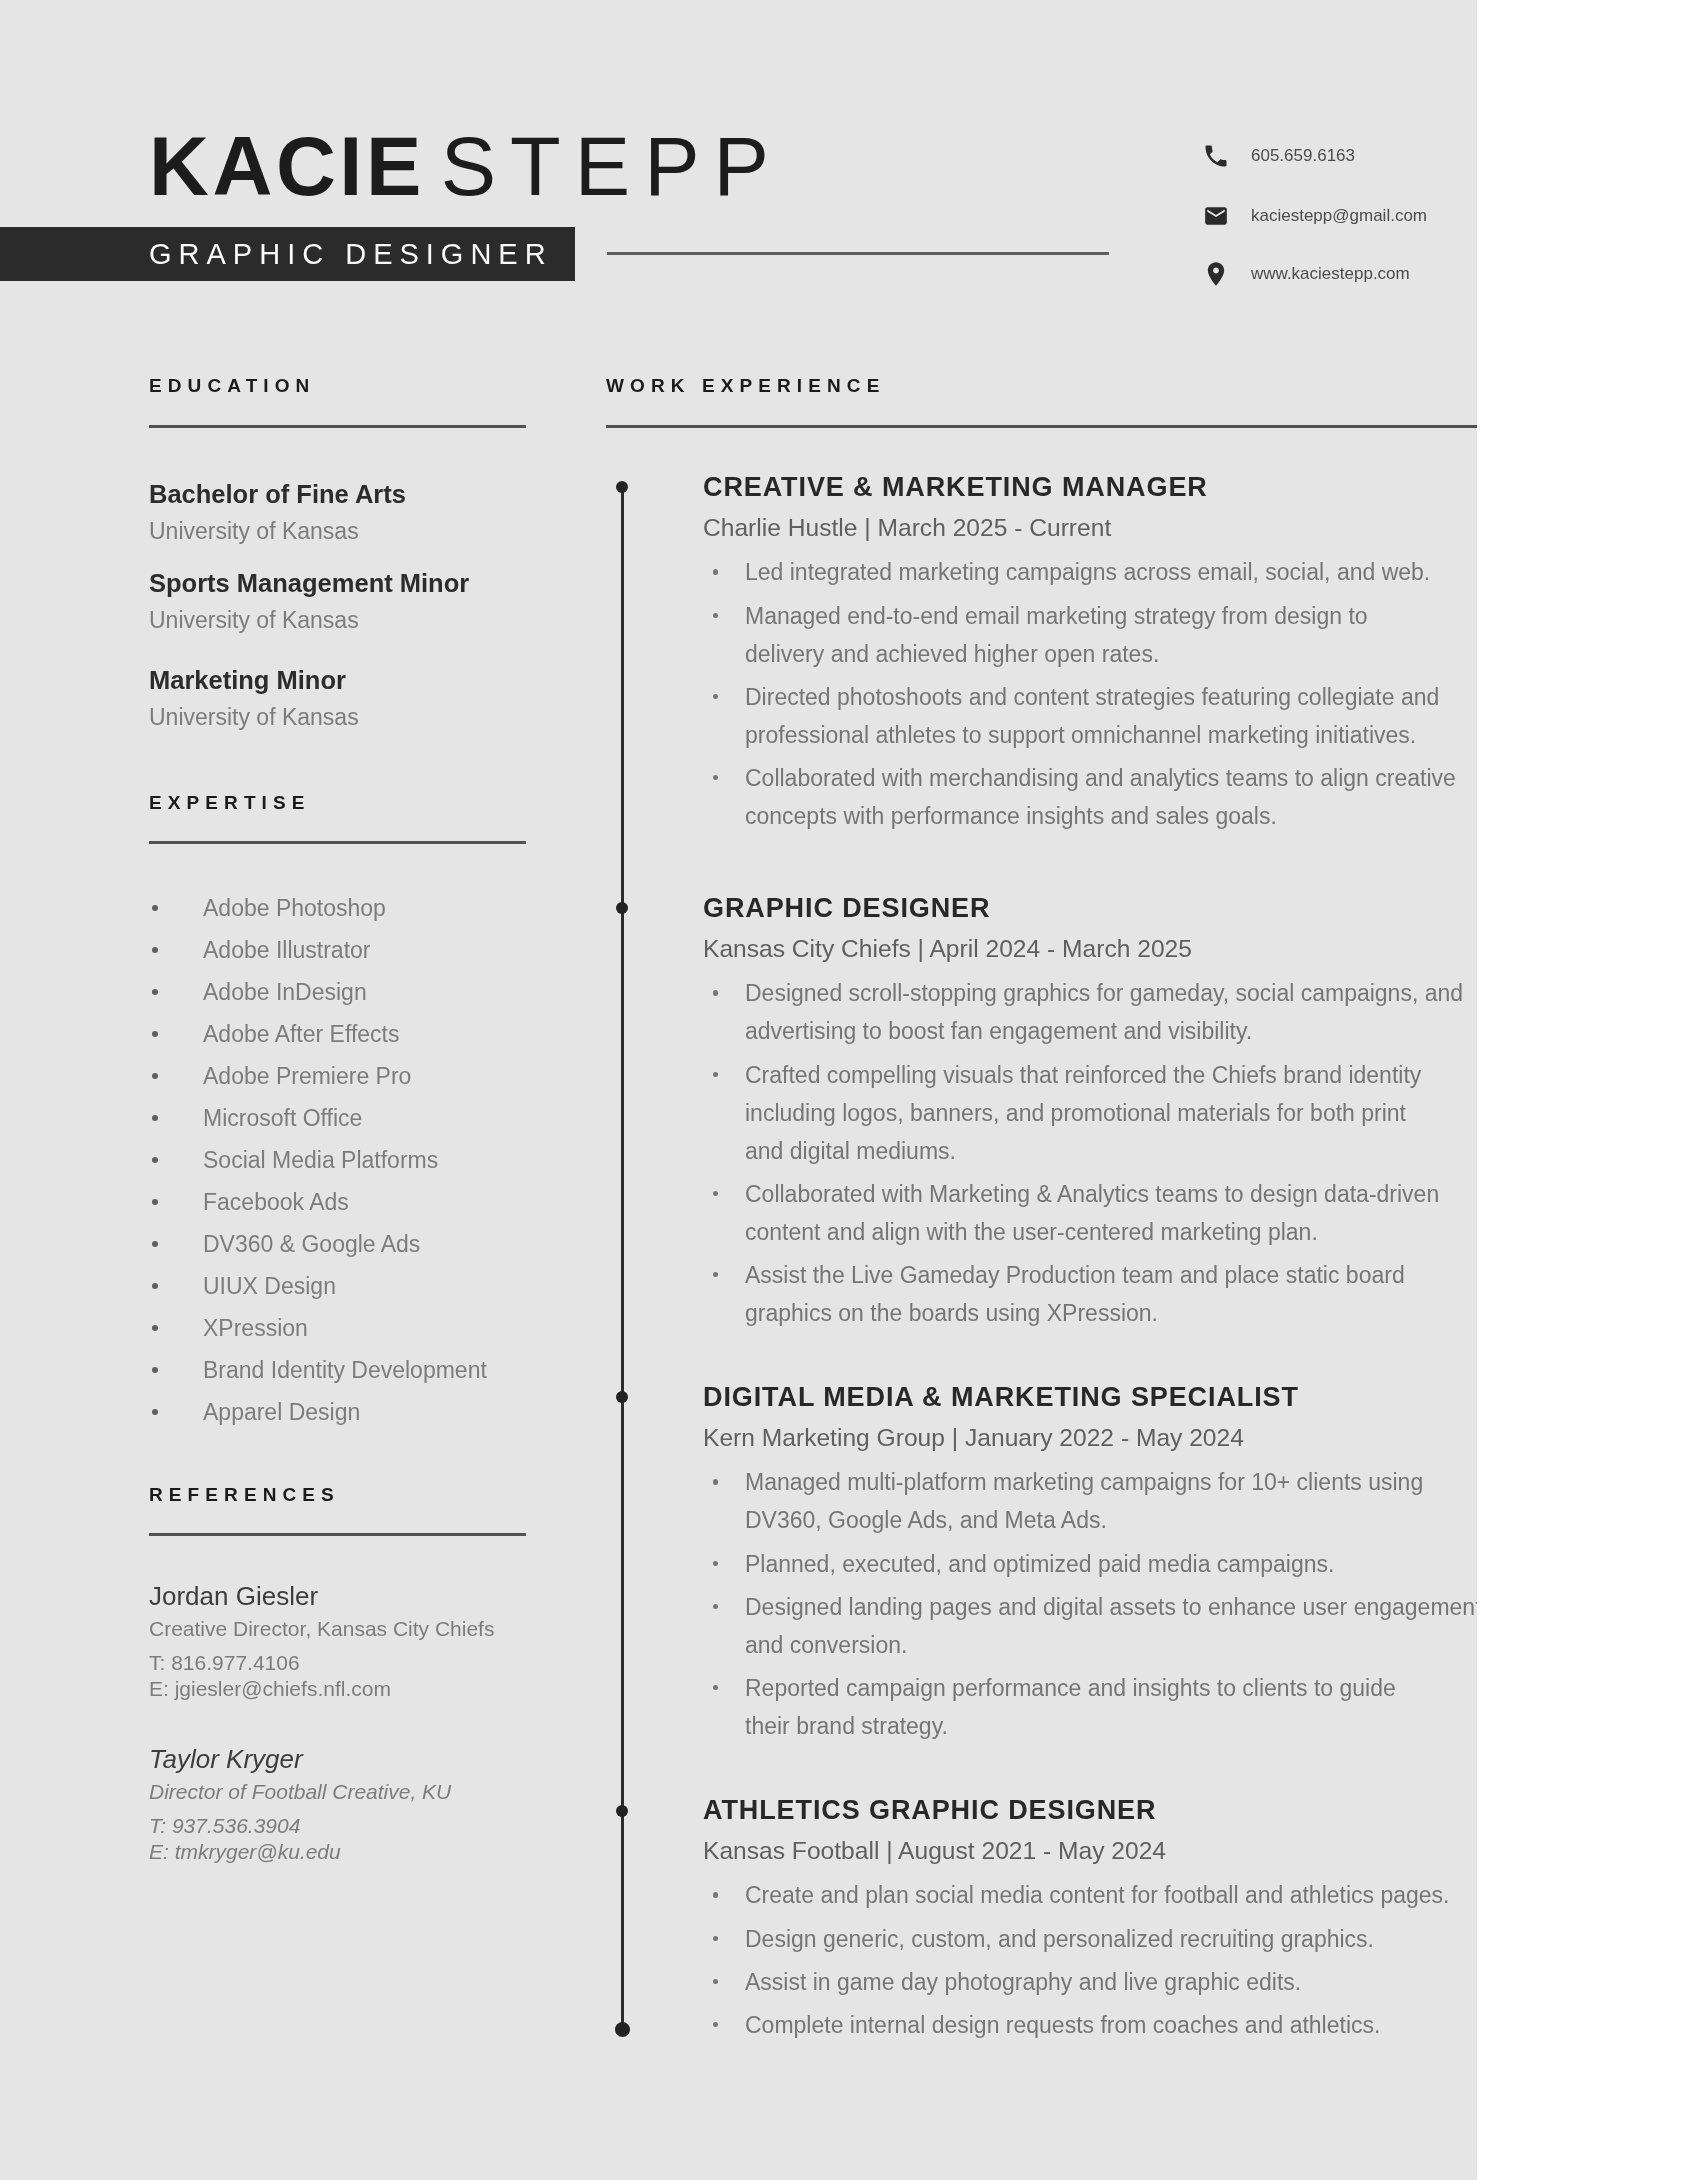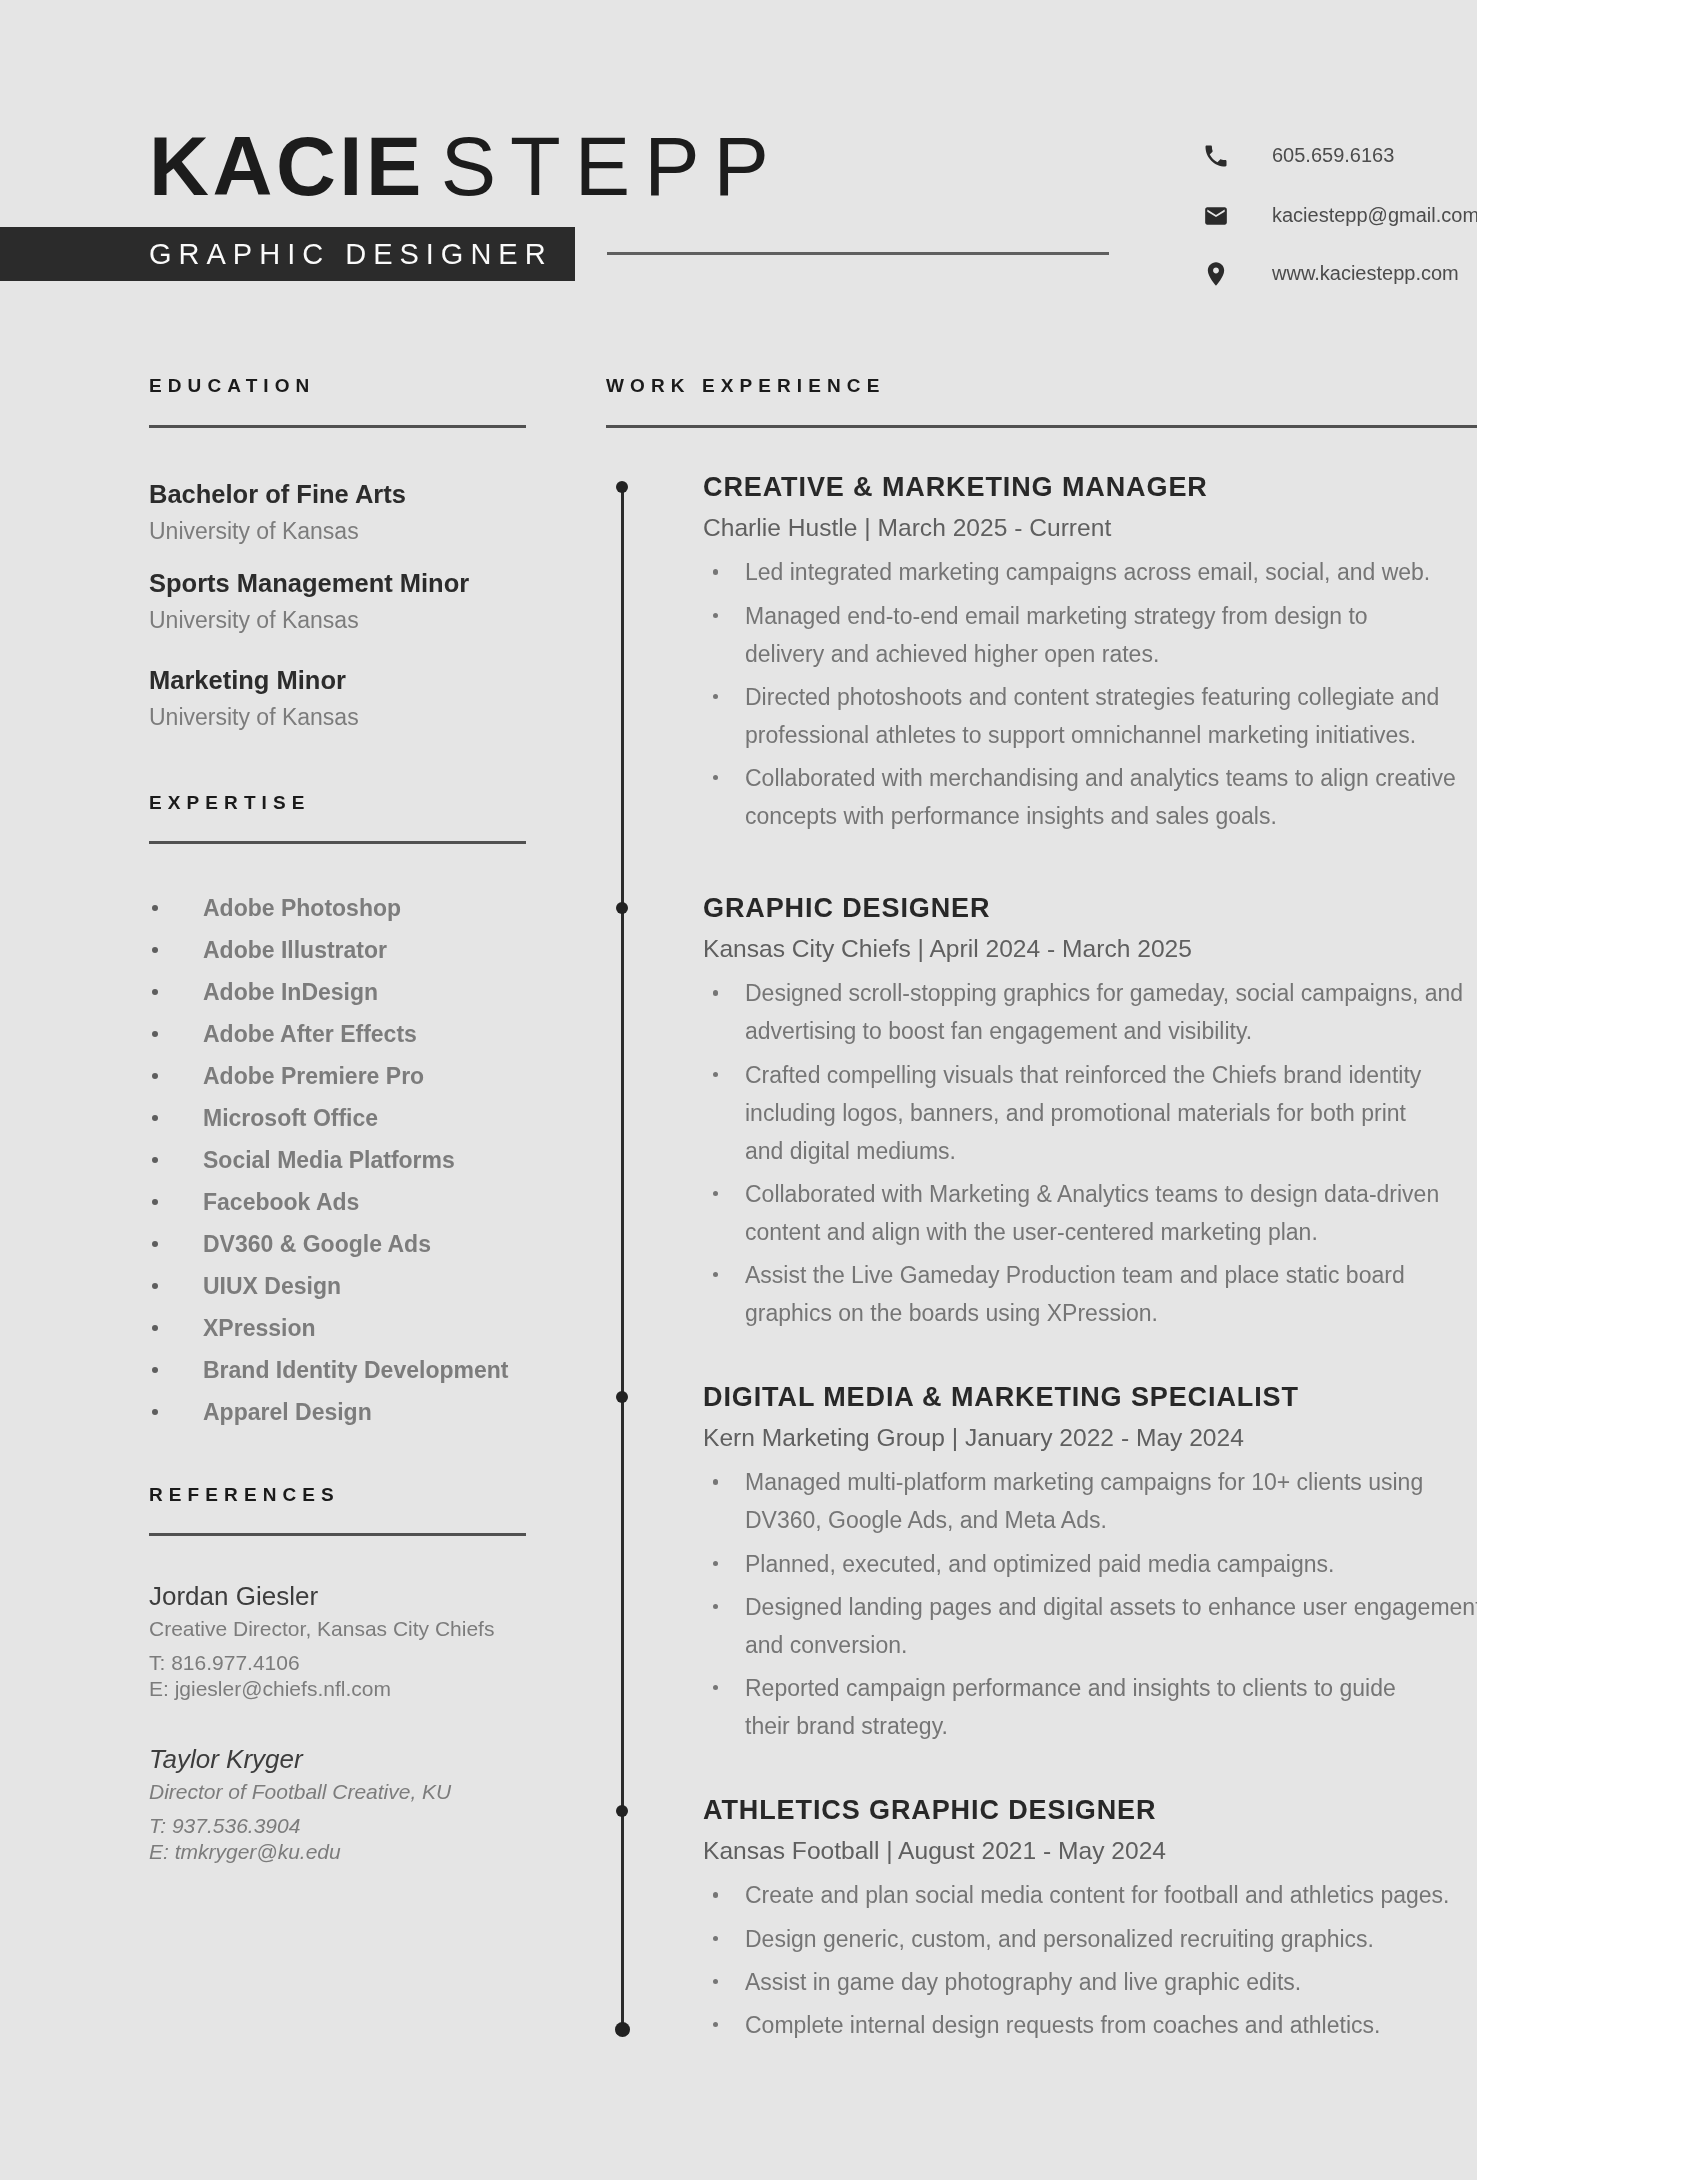--- a/index.html
+++ b/index.html
@@ -14,33 +14,33 @@
   .role-banner{
     position:absolute;left:0;top:227px;width:575px;height:54px;background:#2b2b2b;
   }
   .role-banner .role-text{
     position:absolute;left:149px;top:0;height:54px;line-height:54px;
     font-size:29px;font-weight:400;letter-spacing:7px;color:#fafafa;white-space:nowrap;
   }
   .header-rule{position:absolute;left:607px;top:252px;width:502px;height:2.6px;background:#5f5f5f;}
   .contact-row{position:absolute;left:1201px;height:35px;display:flex;align-items:center;}
   .contact-row .cicon{width:30px;display:flex;justify-content:center;align-items:center;flex:0 0 30px;}
-  .contact-row .ctext{margin-left:41px;font-size:20px;color:#4c4c4c;white-space:nowrap;}
+  .contact-row .ctext{margin-left:20px;font-size:17px;color:#4c4c4c;white-space:nowrap;}
   .cicon svg{fill:#2b2b2b;}
   
   .sec-head{position:absolute;font-size:19px;font-weight:700;letter-spacing:6.1px;color:#1b1b1b;line-height:35px;white-space:nowrap;}
   .rule{position:absolute;height:2.6px;background:#515151;}
   
   .edu{position:absolute;left:149px;}
   .edu .degree{font-size:25.5px;font-weight:700;color:#2c2c2c;line-height:35px;white-space:nowrap;}
   .edu .school{font-size:23px;font-weight:300;color:#7c7c7c;line-height:35px;margin-top:1.8px;white-space:nowrap;}
   
   .skills{position:absolute;left:149px;top:887px;list-style:none;margin:0;padding:0;}
   .skills li{
-    position:relative;padding-left:54px;line-height:42px;font-size:23px;font-weight:700;
+    position:relative;padding-left:54px;line-height:42px;font-size:23px;font-weight:400;
     color:#7c7c7c;white-space:nowrap;
   }
   .skills li::before{
     content:"";position:absolute;left:2.6px;top:50%;transform:translateY(-50%);
     width:6.1px;height:6.1px;border-radius:50%;background:#5e5e5e;
   }
   
   .ref{position:absolute;left:149px;}
   .ref .rname{font-size:26px;font-weight:400;color:#3d3d3d;line-height:32px;white-space:nowrap;}
   .ref .rrole{font-size:21px;font-weight:300;color:#7c7c7c;line-height:26px;margin-top:3.5px;white-space:nowrap;}

